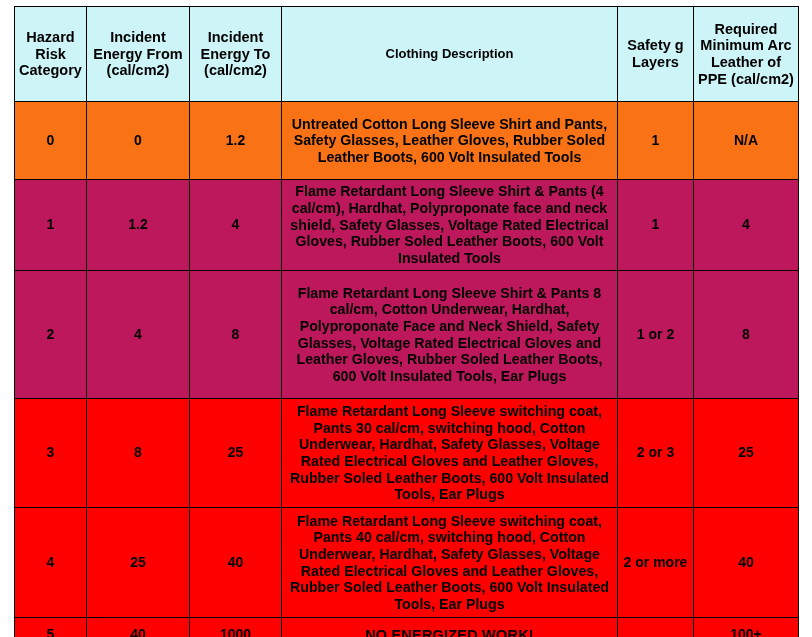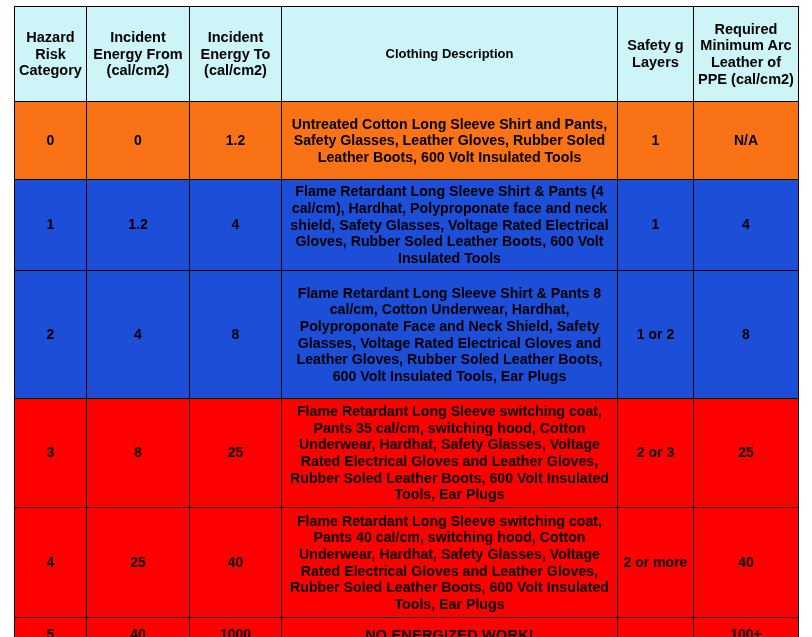--- a/index.html
+++ b/index.html
@@ -65,21 +65,21 @@
   tbody td.num {
     font-size: 14px;
   }
   tbody td.desc {
     font-size: 14.2px;
     line-height: 1.17;
     padding: 2px 6px;
   }
 
   tr.row-yellow td { background: #f97316; }
-  tr.row-orange td { background: #1d4ed8; }
+  tr.row-orange td { background: #be185d; }
   tr.row-red    td { background: #ff0000; }
 
   tr.r0 td { height: 73px; }
   tr.r1 td { height: 86px; }
   tr.r2 td { height: 123px; }
   tr.r3 td { height: 104px; }
   tr.r4 td { height: 105px; margin-top: 19px; }
   tr.r5 td { height: 30px; font-size: 14px; }
 
   tr.r5 td.desc { font-size: 14.5px; letter-spacing: 0.2px; }
@@ -129,21 +129,21 @@
         <td class="num">4</td>
         <td class="num">8</td>
         <td class="desc">Flame Retardant Long Sleeve Shirt &amp; Pants 8 cal/cm, Cotton Underwear, Hardhat, Polyproponate Face and Neck Shield, Safety Glasses, Voltage Rated Electrical Gloves and Leather Gloves, Rubber Soled Leather Boots, 600 Volt Insulated Tools, Ear Plugs</td>
         <td class="num">1 or 2</td>
         <td class="num">8</td>
       </tr>
       <tr class="row-red r3">
         <td class="num">3</td>
         <td class="num">8</td>
         <td class="num">25</td>
-        <td class="desc">Flame Retardant Long Sleeve switching coat, Pants 35 cal/cm, switching hood, Cotton Underwear, Hardhat,  Safety Glasses, Voltage Rated Electrical Gloves and Leather Gloves, Rubber Soled Leather Boots, 600 Volt Insulated Tools, Ear Plugs</td>
+        <td class="desc">Flame Retardant Long Sleeve switching coat, Pants 30 cal/cm, switching hood, Cotton Underwear, Hardhat,  Safety Glasses, Voltage Rated Electrical Gloves and Leather Gloves, Rubber Soled Leather Boots, 600 Volt Insulated Tools, Ear Plugs</td>
         <td class="num">2 or 3</td>
         <td class="num">25</td>
       </tr>
       <tr class="row-red r4">
         <td class="num">4</td>
         <td class="num">25</td>
         <td class="num">40</td>
         <td class="desc">Flame Retardant Long Sleeve switching coat, Pants 40 cal/cm, switching hood, Cotton Underwear, Hardhat,  Safety Glasses, Voltage Rated Electrical Gloves and Leather Gloves, Rubber Soled Leather Boots, 600 Volt Insulated Tools, Ear Plugs</td>
         <td class="num">2 or more</td>
         <td class="num">40</td>

